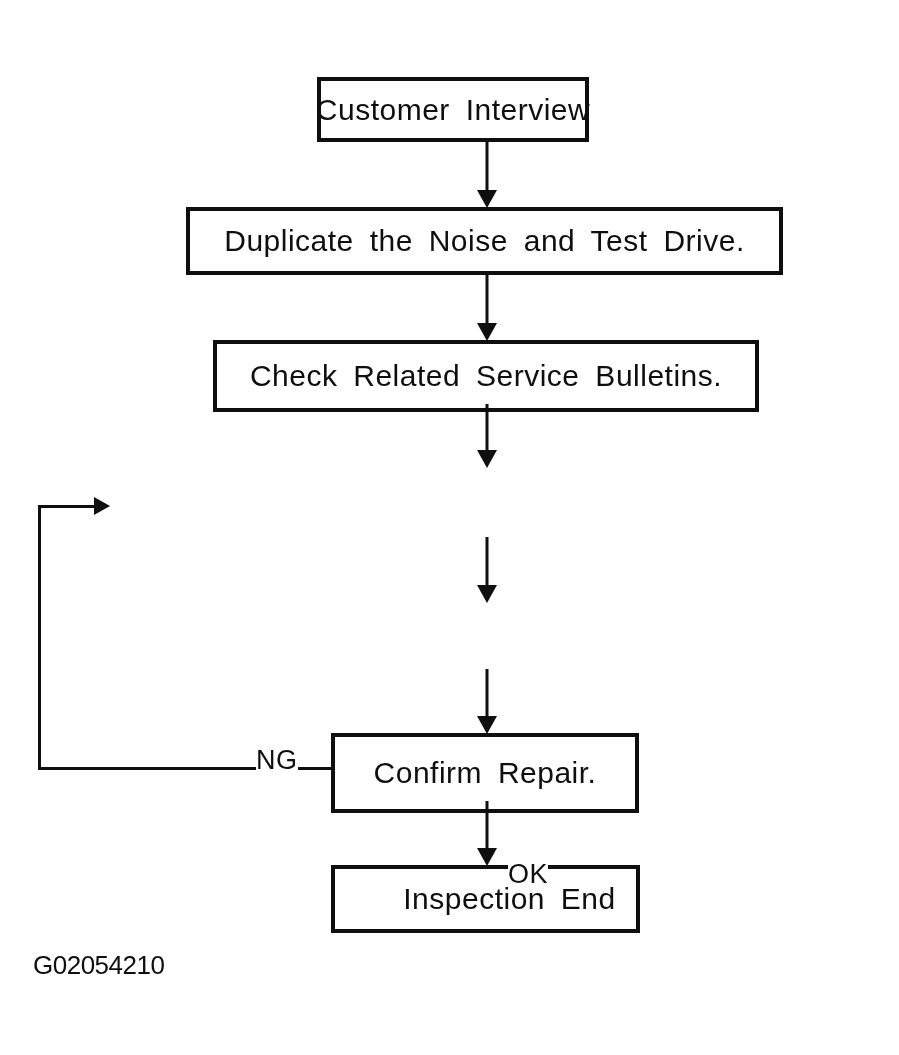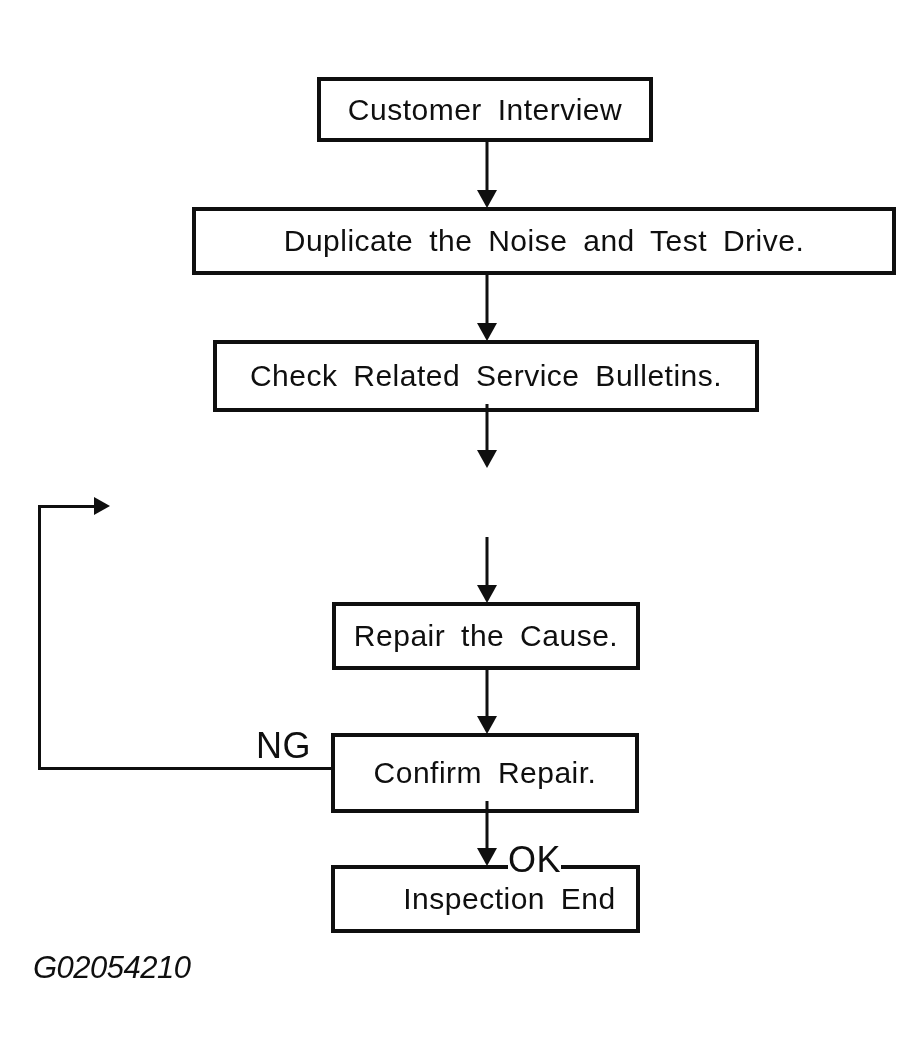--- a/index.html
+++ b/index.html
@@ -50,56 +50,53 @@
   .seg { position: absolute; background: var(--ink); }
   .head-right {
     position: absolute; width: 0; height: 0;
     border-top: 9px solid transparent;
     border-bottom: 9px solid transparent;
     border-left: 16px solid var(--ink);
   }
 
   .edge-label {
     position: absolute;
-    font-size: 36px;
+    font-size: 27px;
     letter-spacing: 0.5px;
     color: var(--ink);
     background: var(--paper);
     line-height: 1.1;
+    margin-top: 20px;
   }
 
   .caption {
     position: absolute;
-    font-size: 31px;
+    font-size: 26px;
     letter-spacing: -0.5px;
     color: var(--ink);
-    font-style: italic;
   }
 </style>
 </head>
 <body>
 
 <div class="stage">
 
-  <div class="node" style="left:317px; top:77px;  width:336px; height:65px;">
+  <div class="node" style="left:317px; top:77px;  width:272px; height:65px;">
     <span>Customer Interview</span>
   </div>
 
-  <div class="node" style="left:192px; top:207px; width:704px; height:68px;">
+  <div class="node" style="left:186px; top:207px; width:597px; height:68px;">
     <span>Duplicate the Noise and Test Drive.</span>
   </div>
 
   <div class="node" style="left:213px; top:340px; width:546px; height:72px;">
     <span>Check Related Service Bulletins.</span>
   </div>
 
 
-  <div class="node" style="left:332px; top:602px; width:308px; height:68px;">
-    <span>Repair the Cause.</span>
-  </div>
 
   <div class="node" style="left:331px; top:733px; width:308px; height:80px;">
     <span>Confirm Repair.</span>
   </div>
 
   <div class="node" style="left:331px; top:865px; width:309px; height:68px;padding-left:48px;">
     <span>Inspection End</span>
   </div>
 
   <div class="varrow" style="left:477px; top:142px; height:66px;">

